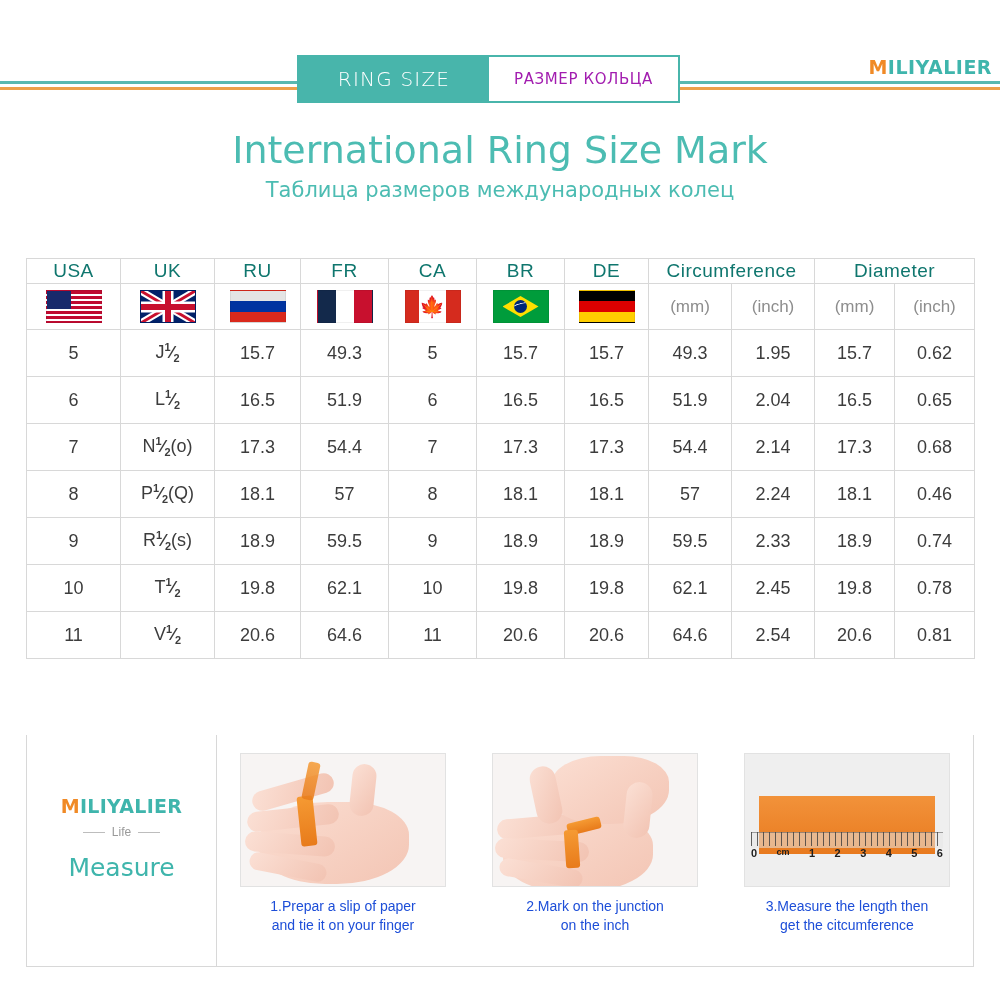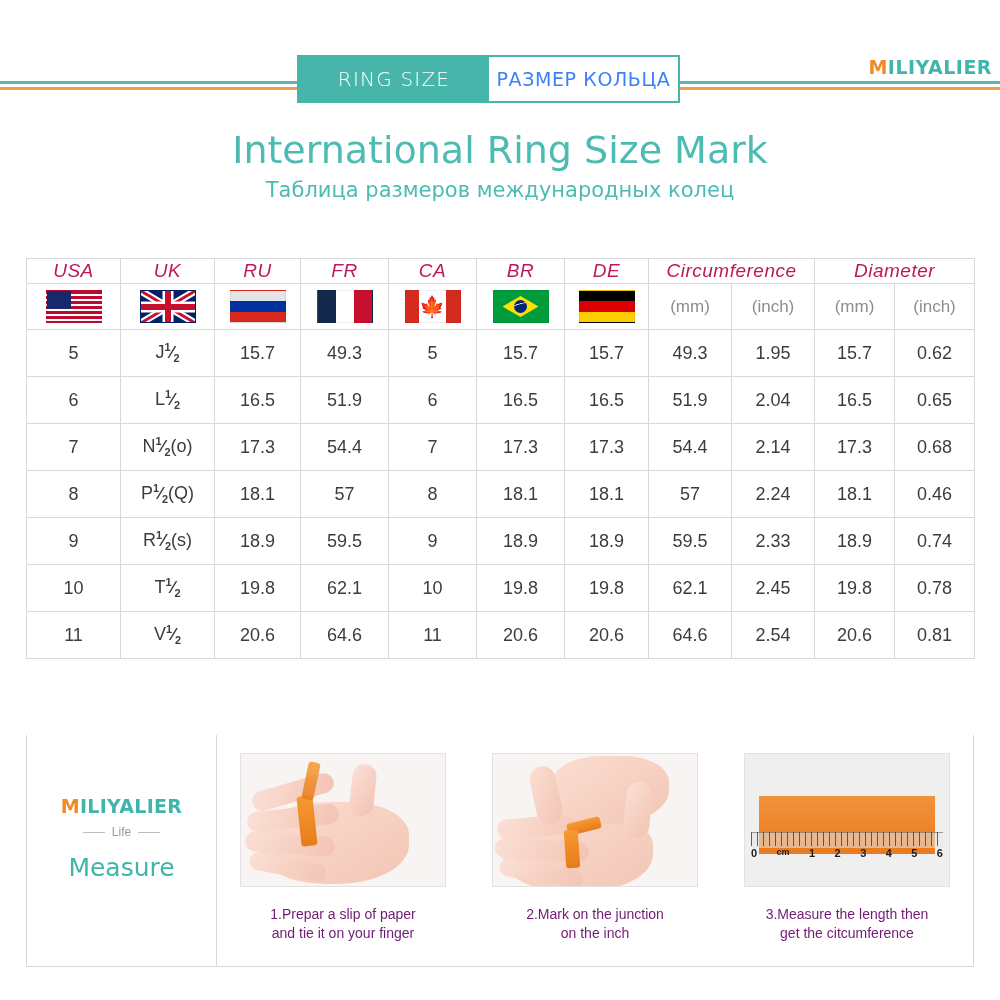--- a/index.html
+++ b/index.html
@@ -56,22 +56,22 @@
   .banner-white {
     position: absolute;
     left: 489px; top: 0;
     width: 191px; height: 48px;
     background: #ffffff;
     border: 2px solid #48b5ab;
     border-left: none;
     display: flex; align-items: center; justify-content: center;
   }
   .banner-white .label {
-    color: #3b82f6;
-    font-size: 19px;
+    color: #a21caf;
+    font-size: 15px;
     letter-spacing: 0.6px;
     font-family: "DejaVu Sans", sans-serif;
   }
   .banner-white::before {
     content: "";
     position: absolute;
     left: -2px; top: 0; bottom: 0; width: 2px;
     background: #48b5ab;
   }
 
@@ -119,24 +119,23 @@
   }
   #chart-table td, #chart-table th {
     border: 1px solid #d8d8d8;
     text-align: center;
     vertical-align: middle;
     font-family: "Liberation Sans", sans-serif;
     font-weight: normal;
   }
   .hdr-name {
     height: 18px;
-    color: #be185d;
+    color: #0f766e;
     font-size: 19px;
     letter-spacing: 0.5px;
-    font-style: italic;
   }
   .hdr-flag {
     height: 46px;
   }
   .hdr-unit {
     color: #8d8d8d;
     font-size: 17px;
   }
   #chart-table tbody td {
     height: 47px;
@@ -264,22 +263,22 @@
     align-items: center;
     padding-top: 18px;
   }
   .step-photo {
     width: 206px; height: 134px;
     border: 1px solid #e2e2e2;
     position: relative; overflow: hidden;
     background: #fbf9f8;
   }
   .step-caption {
-    margin-top: 18px;
-    color: #701a75;
+    margin-top: 10px;
+    color: #1d4ed8;
     font-size: 14px;
     line-height: 1.35;
     text-align: center;
     font-family: "Liberation Sans", sans-serif;
   }
 
   
   .hand-bg { position:absolute; inset:0; background:#f7f4f3; }
   .palm {
     position: absolute;

